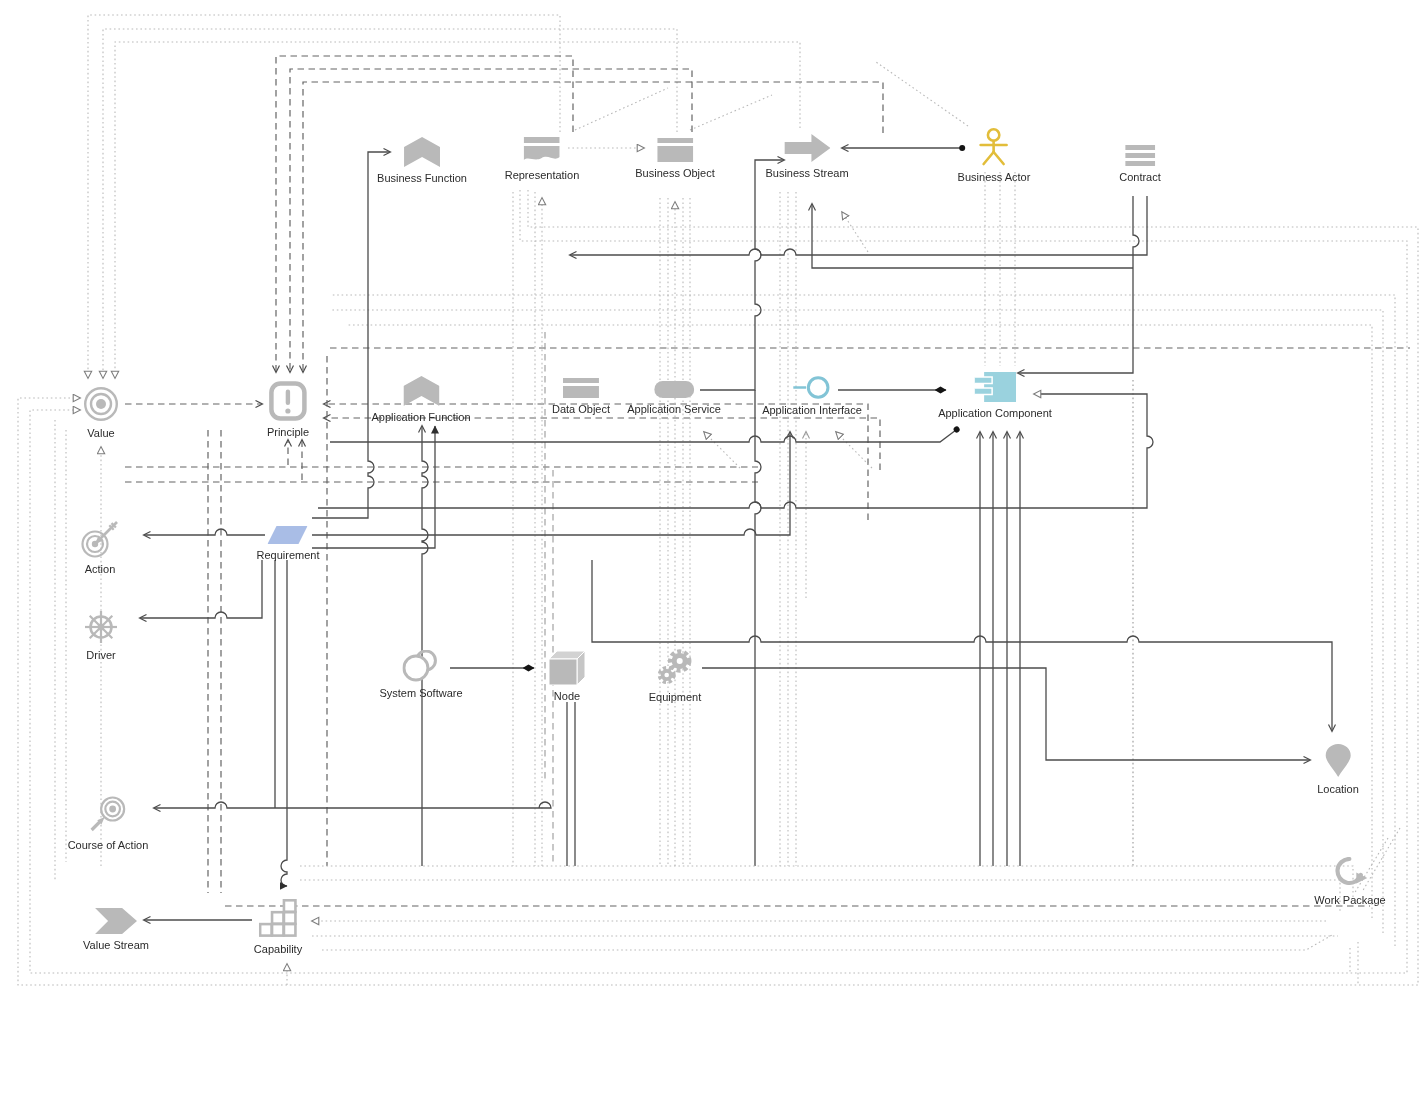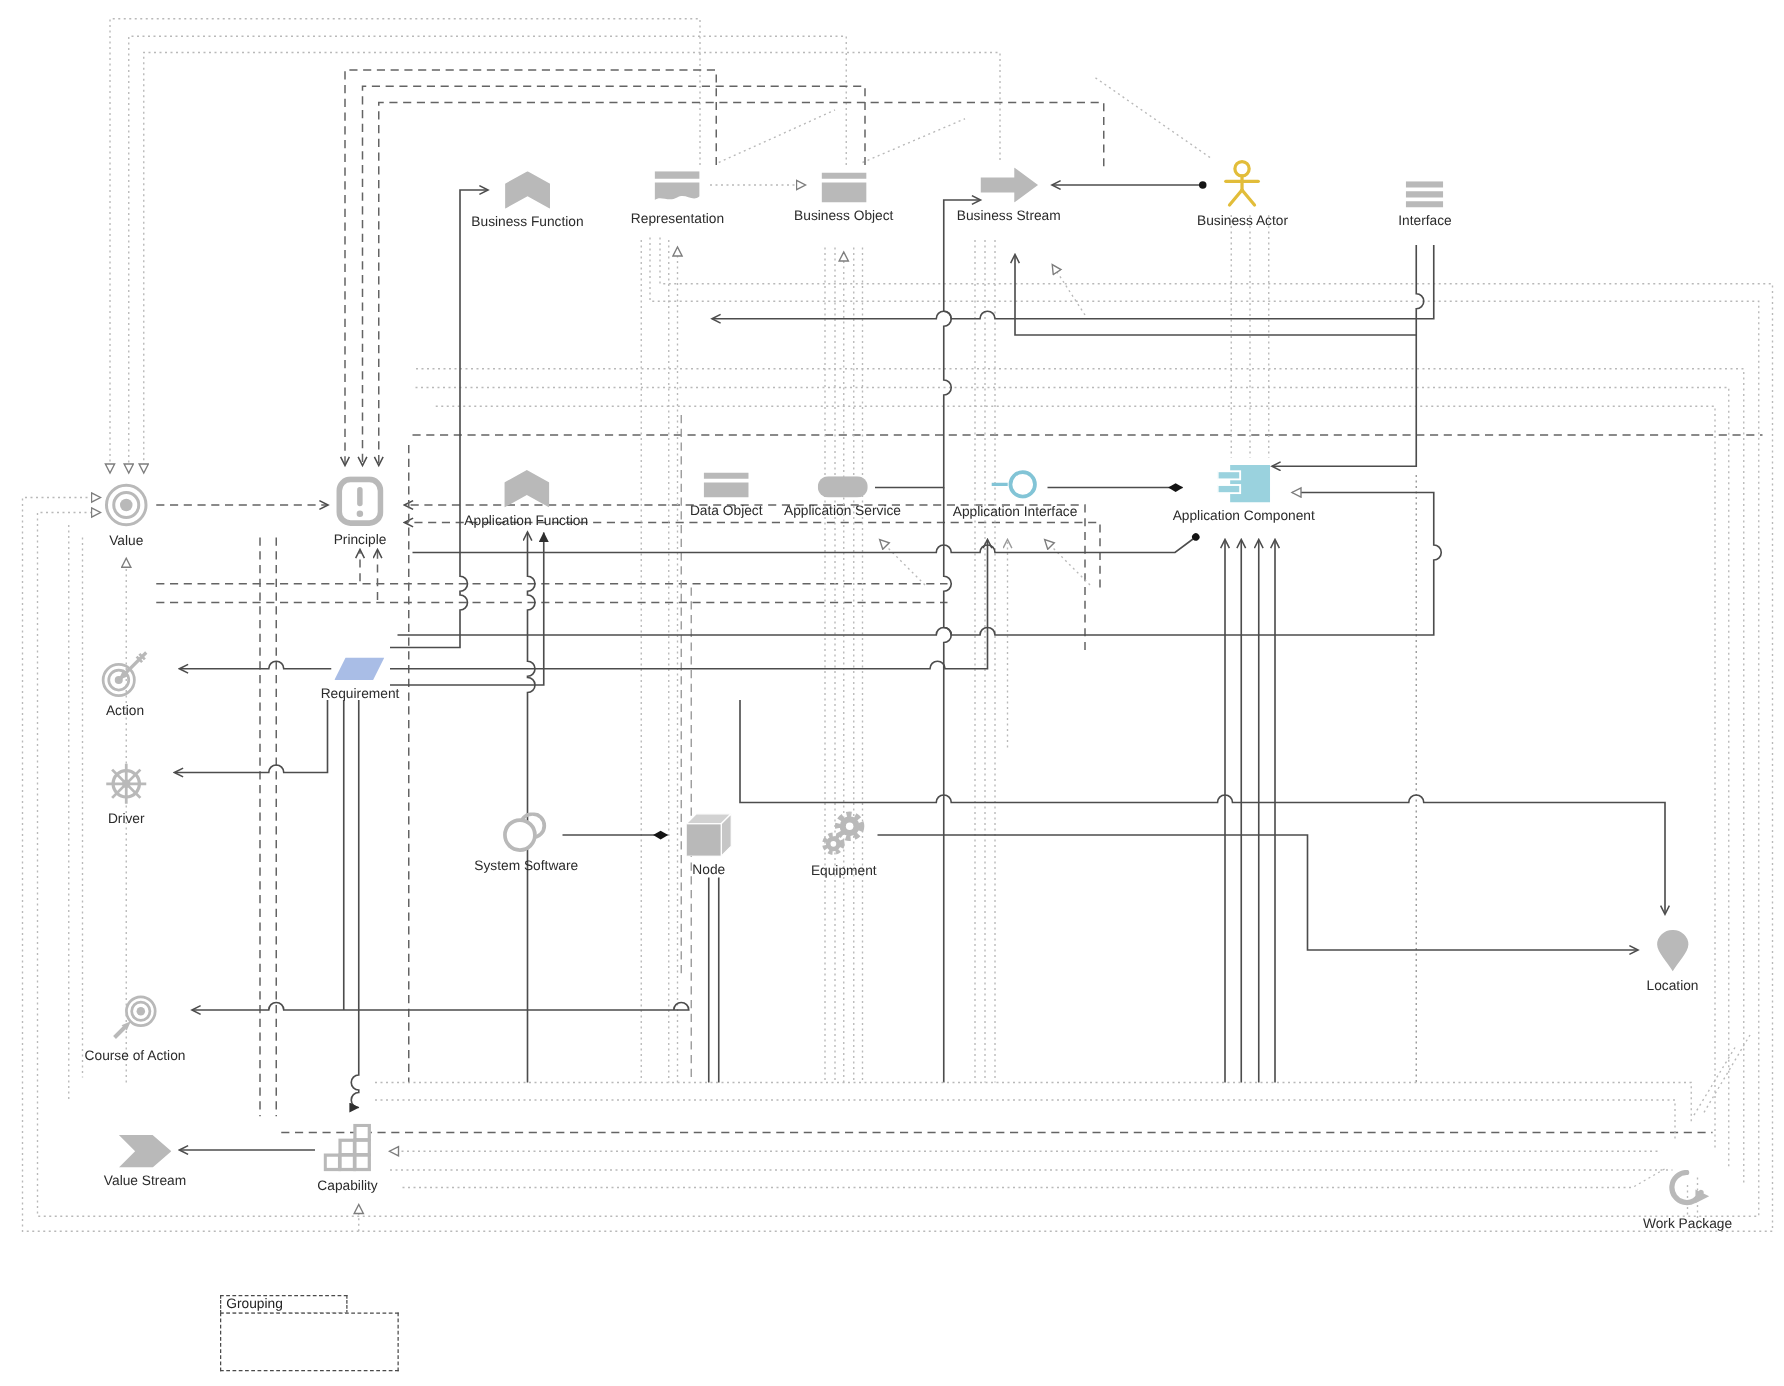--- a/index.html
+++ b/index.html
@@ -193,21 +193,21 @@
     <span class="label">Business Actor</span>
   </div>
 
   <div class="node" style="left:1140px;top:145px">
     <span class="icon">
       <svg width="30" height="21">
           <rect class="fg" y="0" width="30" height="5"></rect>
       <rect class="fg" y="8" width="30" height="5"></rect>
           <rect class="fg" y="16" width="30" height="5"></rect>
         </svg></span>
-    <span class="label">Interface</span>
+    <span class="label">Contract</span>
   </div>
 
   <div class="node" style="left:101px;top:386px">
     <span class="icon">
       <svg width="36" height="36">
           <circle class="fgs" cx="18" cy="18" r="15.8" stroke-width="2.4"></circle>
       <circle class="fgs" cx="18" cy="18" r="10" stroke-width="2.4"></circle>
       <circle class="fg" cx="18" cy="18" r="5"></circle>
         </svg></span>
     <span class="label">Value</span>
@@ -376,29 +376,23 @@
       <rect x="13.2" y="13.2" width="11.5" height="11.5"></rect>
             <rect x="25.1" y="13.2" width="11.5" height="11.5"></rect>
       <rect x="1.3" y="25.1" width="11.5" height="11.5"></rect>
             <rect x="13.2" y="25.1" width="11.5" height="11.5"></rect>
       <rect x="25.1" y="25.1" width="11.5" height="11.5"></rect>
           </g>
         </svg></span>
     <span class="label">Capability</span>
   </div>
 
-  <div class="node" style="left:1350px;top:936px">
+  <div class="node" style="left:1350px;top:857px">
     <span class="icon">
       <svg width="38" height="32">
           <path class="fgs" d="M18,2 A12,12 0 1 0 29.5,18" stroke-width="4.2" stroke-linecap="round"></path>
       <polygon class="fg" points="36,21 25,15.5 25,26.5"></polygon>
         </svg></span>
     <span class="label">Work Package</span>
   </div>
 
-  <div class="grouping">
-    <div class="grouping-tab">
-      <span>Grouping</span>
-    </div>
-    <div class="grouping-body"></div>
-  </div>
 
 </div>
 
 </body></html>

